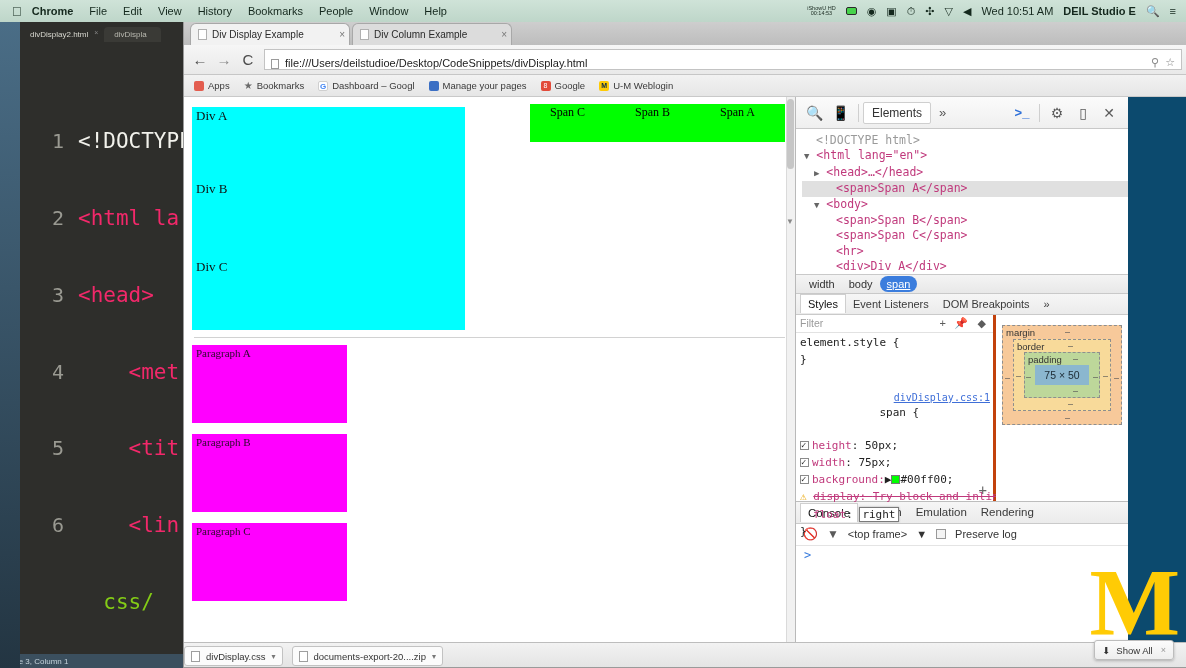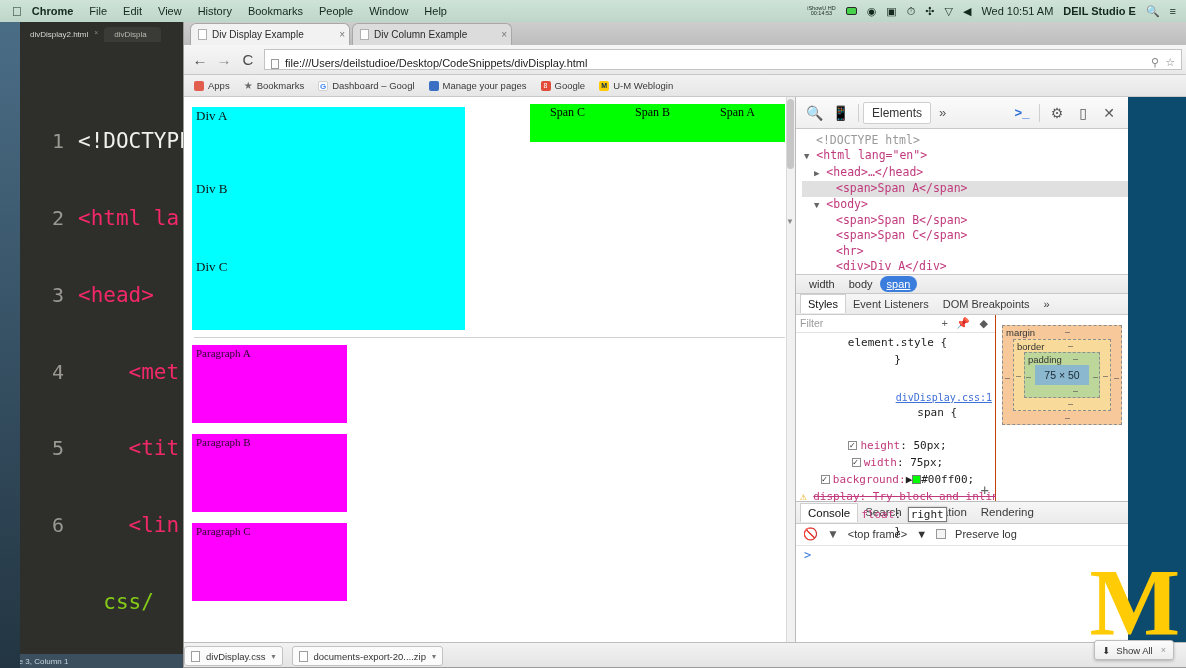--- a/index.html
+++ b/index.html
@@ -224,21 +224,21 @@
   #styles-tabs {
     height: 21px; background: linear-gradient(180deg,#f6f6f6,#ebebeb);
     border-bottom: 1px solid #cacaca;
     display: flex; align-items: center; padding-left: 4px;
     font-family: "Liberation Sans", sans-serif; font-size: 11px; color:#3a3a3a;
   }
   .st-tab { padding: 3px 7px; }
   .st-tab.active { background:#fff; border:1px solid #cfcfcf; border-bottom:none; color:#111; }
 
   #styles-body { flex: 0 0 auto; height: 186px; display: flex; background:#fff; }
-  #rules { width: 200px; border-right:1px solid #c2410c; position:relative;text-align:center; }
+  #rules { width: 200px; border-right:3px solid #c2410c; position:relative; }
   #filter-row {
     height: 18px; display:flex; align-items:center; gap:0;
     border-bottom:1px solid #e2e2e2; padding: 0 4px;
     font-family:"Liberation Sans",sans-serif; font-size:10.5px; color:#9a9a9a;
   }
   #filter-row .ficons { margin-left:auto; display:flex; gap:9px; color:#5c5c5c; font-size:11px; padding-right:3px;}
   .rule { font-size: 11px; line-height: 15.2px; padding: 2px 0 0 4px; white-space: pre; }
   .r-sel { color: #222; }
   .r-src { color: #3f6fd8; text-decoration: underline; float: right; padding-right: 3px; font-size: 10px;}
   .r-prop { color: #c0397c; }

